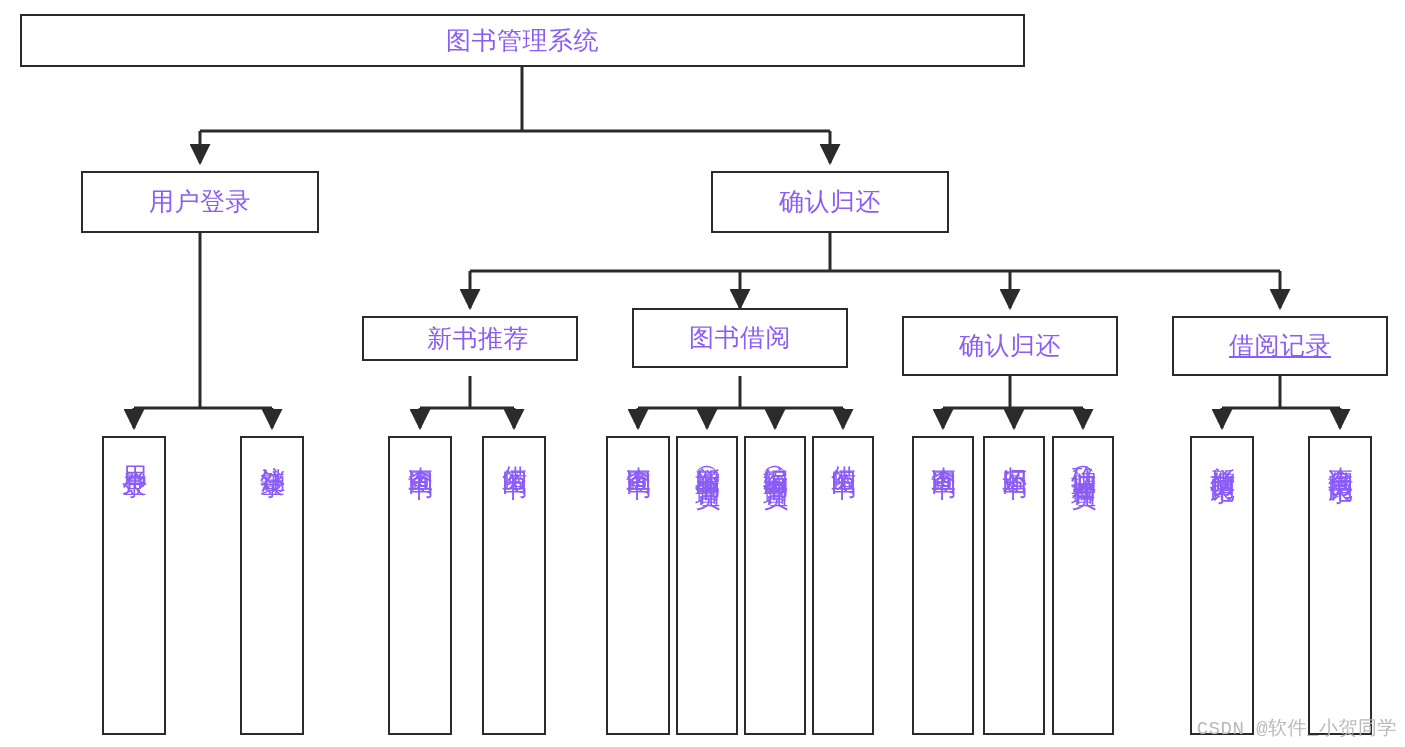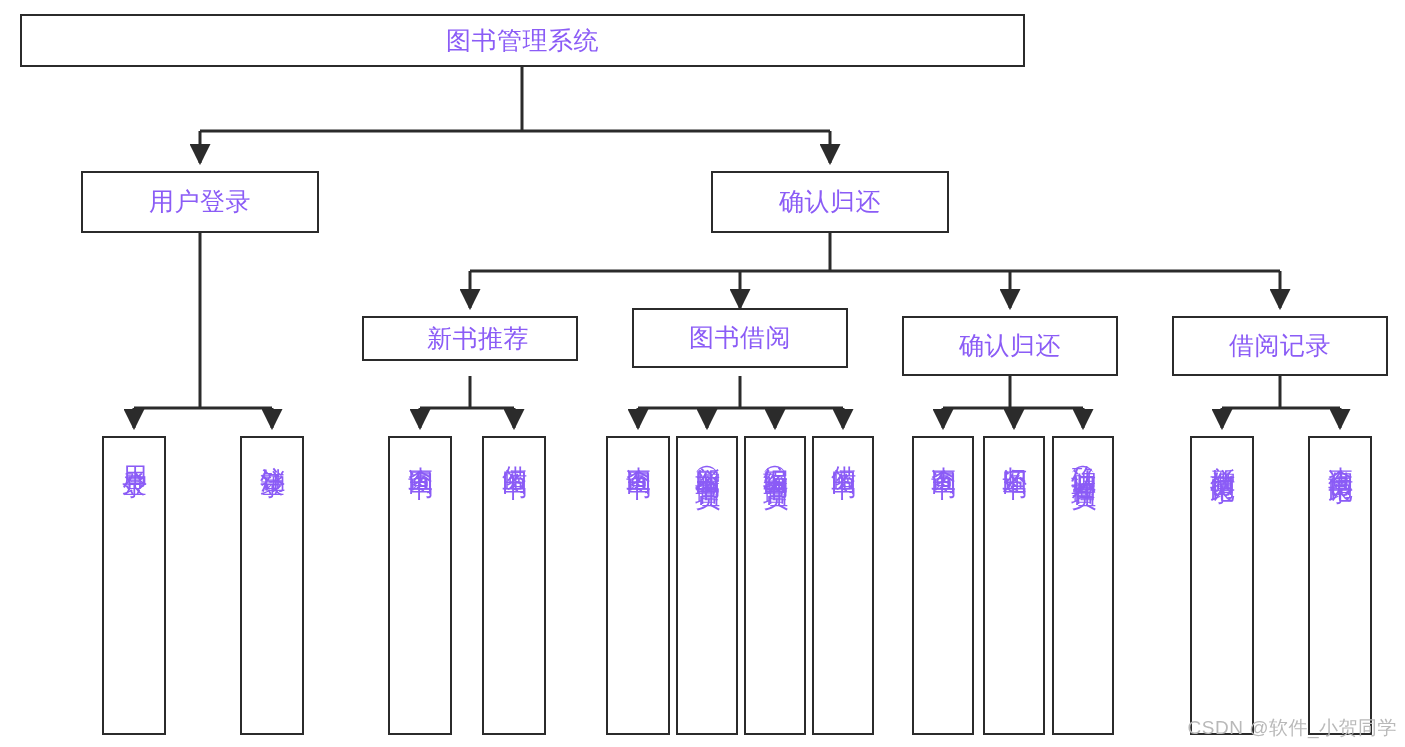--- a/index.html
+++ b/index.html
@@ -60,21 +60,21 @@
     line-height: 1.05;
     letter-spacing: 3px;
     white-space: nowrap;
   }
   .watermark {
     position: absolute;
     right: 8px;
     bottom: 6px;
     font-size: 19px;
     color: #b9b9b9;
-    font-family: Liberation Sans, sans-serif;
+    font-family: Liberation Mono, monospace;
     letter-spacing: 0.5px;
     white-space: nowrap;
   }
 </style>
 </head>
 <body>
 
 <div id="canvas">
 
   <svg class="edges" viewBox="0 0 1405 747" xmlns="http://www.w3.org/2000/svg">
@@ -140,21 +140,21 @@
 
   <div class="node horiz" style="left:362px; top:316px; width:216px; height:45px;padding-left:16px;">
     <span class="lbl">新书推荐</span>
   </div>
   <div class="node horiz" style="left:632px; top:308px; width:216px; height:60px;">
     <span class="lbl">图书借阅</span>
   </div>
   <div class="node horiz" style="left:902px; top:316px; width:216px; height:60px;">
     <span class="lbl">确认归还</span>
   </div>
-  <div class="node horiz" style="left:1172px; top:316px; width:216px; height:60px;">
+  <div class="node horiz" style="left:1172px; top:316px; width:216px; height:60px;text-decoration:underline;">
     <span class="lbl">借阅记录</span>
   </div>
 
   <div class="node vert" style="left:102px; top:436px; width:64px; height:299px;">
     <span class="lbl">用户登录</span>
   </div>
   <div class="node vert" style="left:240px; top:436px; width:64px; height:299px;">
     <span class="lbl">注销登录</span>
   </div>
 

